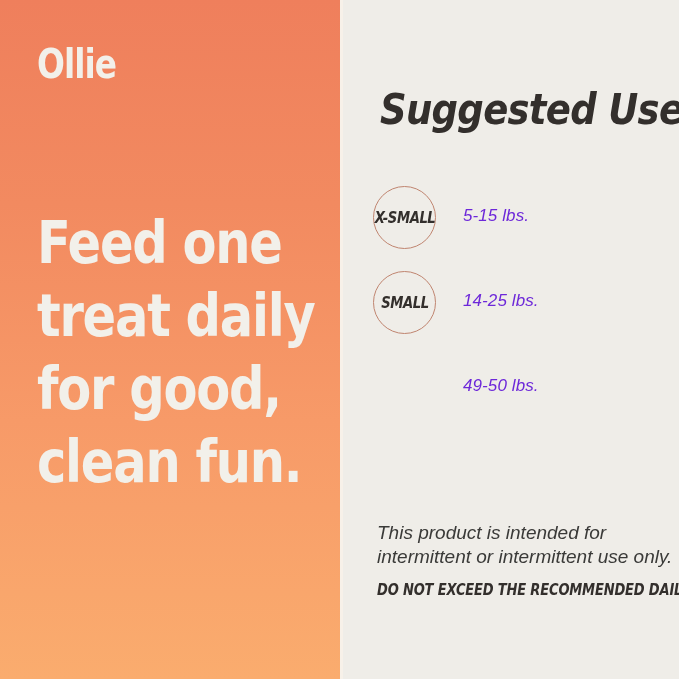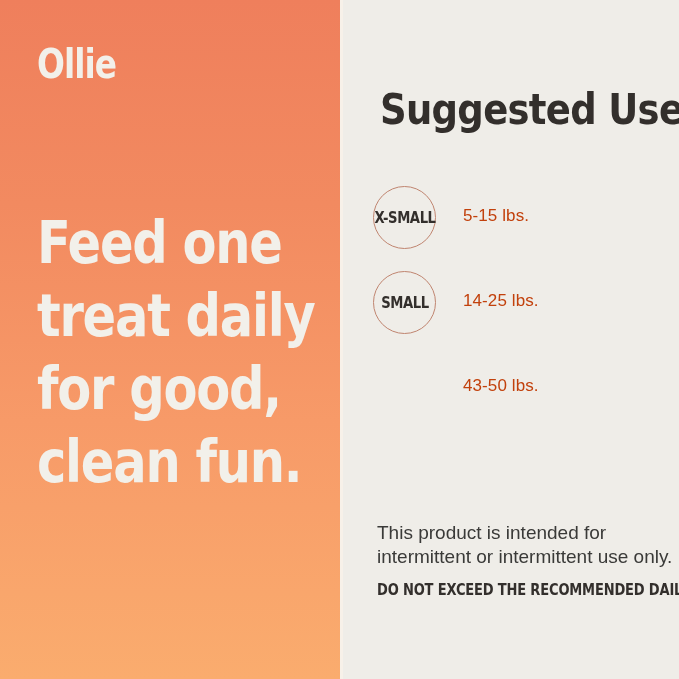--- a/index.html
+++ b/index.html
@@ -64,20 +64,21 @@
   }
 
   
   .right-panel {
     position: absolute;
     left: 343px;
     top: 0;
     width: 336px;
     height: 679px;
     background: #efede8;
+    font-style: italic;
   }
   .panel-title {
     position: absolute;
     left: 37px;
     top: 87px;
     font-family: "DejaVu Sans", sans-serif;
     font-size: 43px;
     font-weight: bold;
     letter-spacing: -0.8px;
     color: #332f2c;
@@ -117,21 +118,21 @@
     font-weight: bold;
     letter-spacing: -0.5px;
     color: #332f2c;
     white-space: nowrap;
   }
   .size-weight {
     position: absolute;
     left: 90px;
     top: 20px;
     font-size: 17px;
-    color: #c2410c;
+    color: #6d28d9;
     letter-spacing: 0.1px;
     white-space: nowrap;
   }
 
   .disclaimer {
     position: absolute;
     left: 34px;
     top: 521px;
     width: 300px;
   }
@@ -183,21 +184,21 @@
       </div>
 
       <div class="size-row">
         <div class="size-badge">
           <span class="size-badge-label">SMALL</span>
         </div>
         <div class="size-weight">14-25 lbs.</div>
       </div>
 
       <div class="size-row">
-        <div class="size-weight">43-50 lbs.</div>
+        <div class="size-weight">49-50 lbs.</div>
       </div>
 
 
     </div>
 
     <div class="disclaimer">
       <div class="disclaimer-body">
         <span>This product is intended for</span>
         <span>intermittent or intermittent use only.</span>
       </div>

